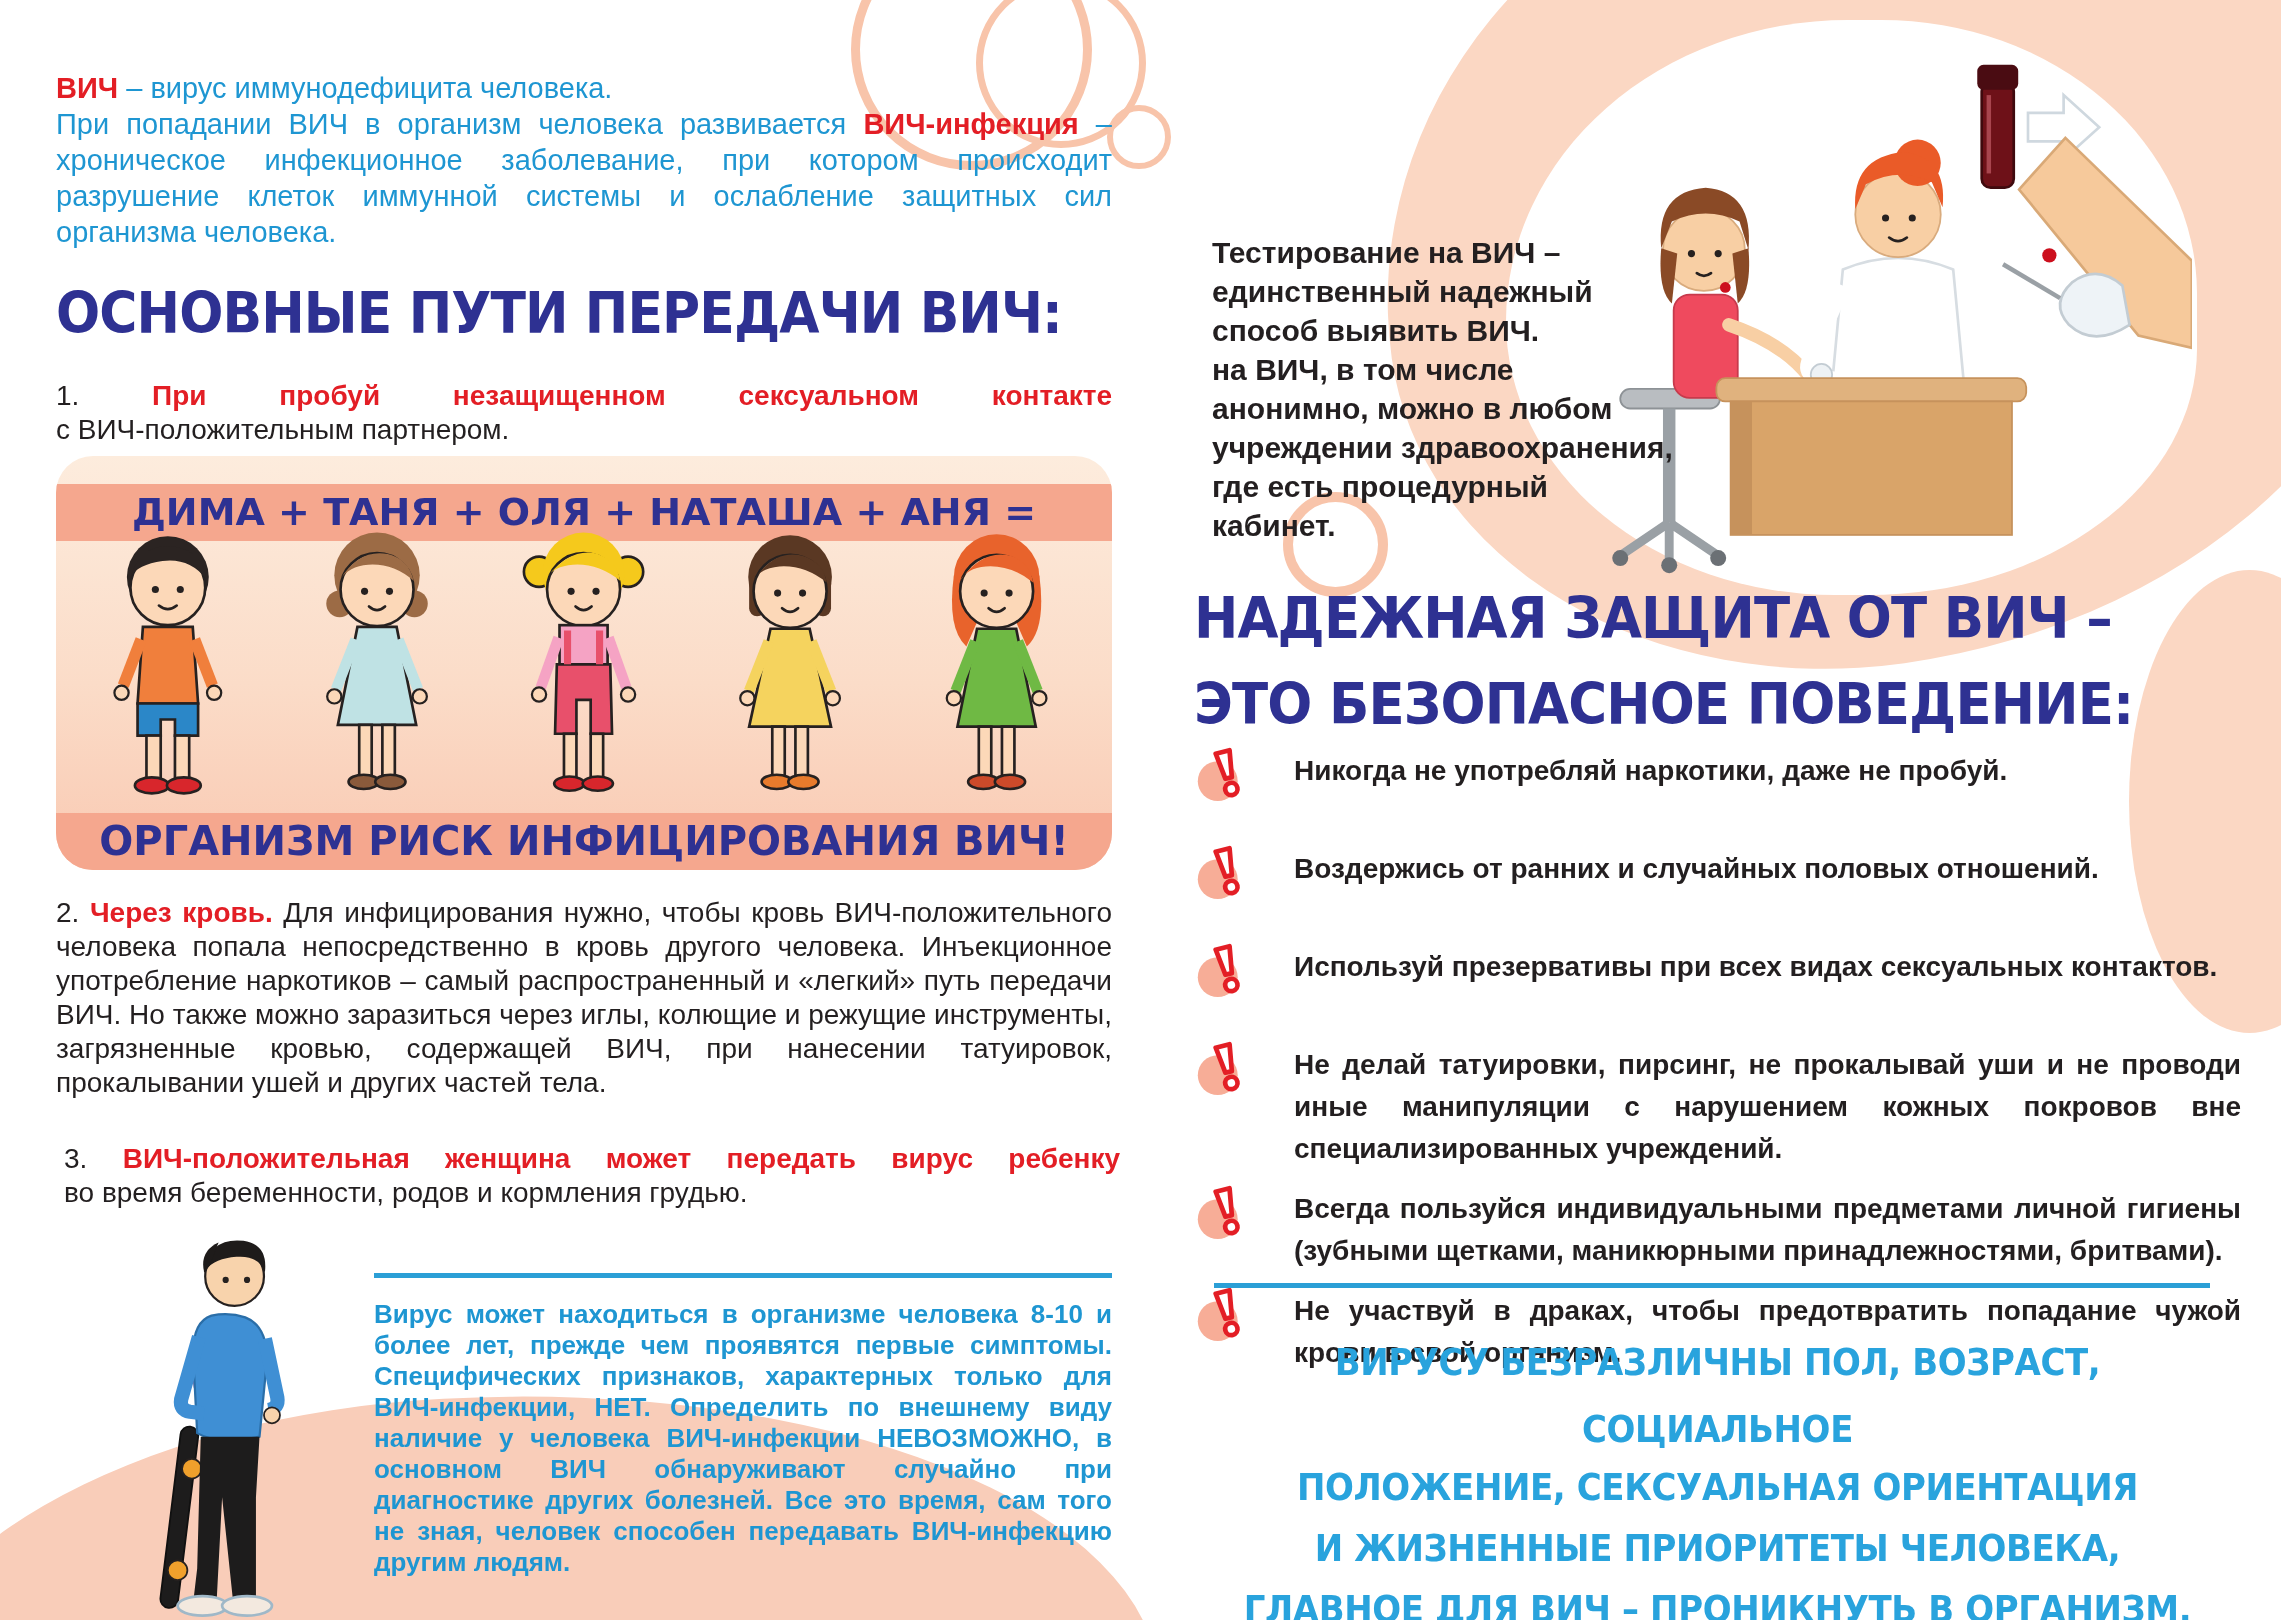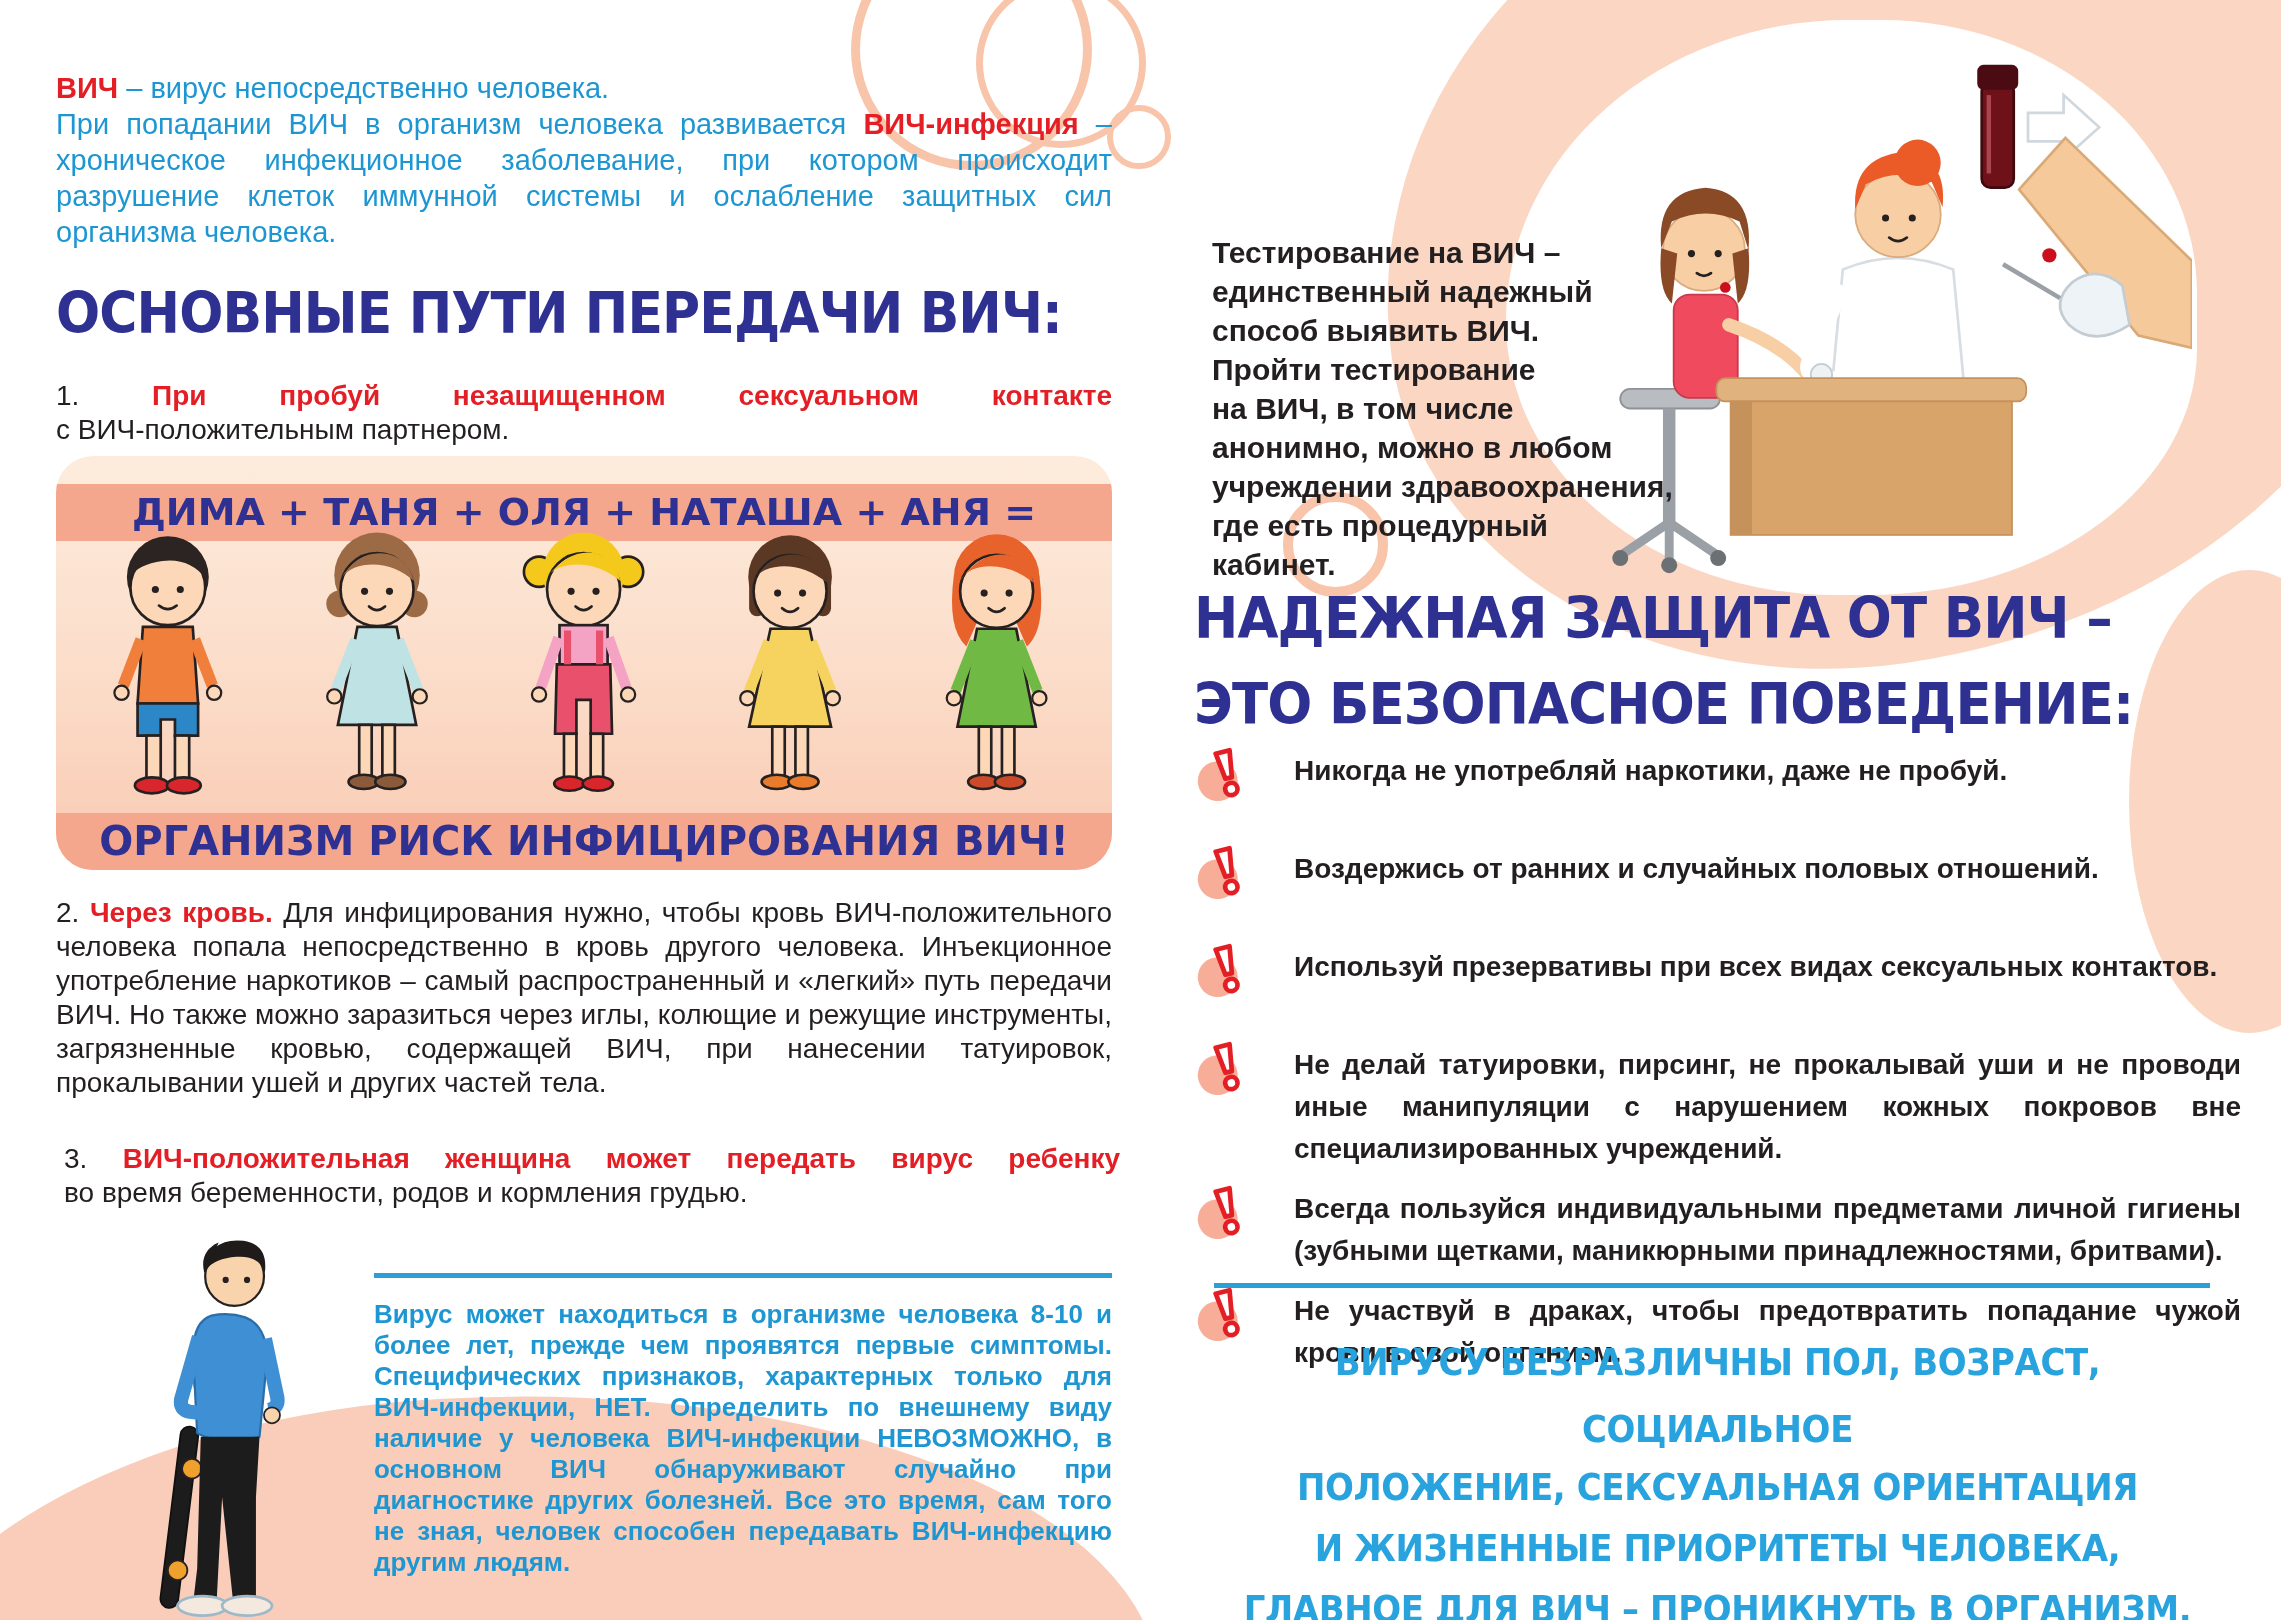--- a/index.html
+++ b/index.html
@@ -79,21 +79,21 @@
   <div class="decor ring ring1"></div>
   <div class="decor ring ring2"></div>
   <div class="decor ring ring3"></div>
   <div class="decor blob blob-right"></div>
   <div class="decor blob-bl blob"></div>
   <div class="decor white-panel"></div>
   <div class="decor ring ring4"></div>
 
   <section class="left-col">
 
-    <p class="intro"><span class="red">ВИЧ</span><span class="blue"> – вирус непосредственно человека.</span><br><span class="blue">При попадании ВИЧ в организм человека развивается </span><span class="red">ВИЧ-инфекция</span><span class="blue"> – хроническое инфекционное заболевание, при котором происходит разрушение клеток иммунной системы и ослабление защитных сил организма человека.</span></p>
+    <p class="intro"><span class="red">ВИЧ</span><span class="blue"> – вирус иммунодефицита человека.</span><br><span class="blue">При попадании ВИЧ в организм человека развивается </span><span class="red">ВИЧ-инфекция</span><span class="blue"> – хроническое инфекционное заболевание, при котором происходит разрушение клеток иммунной системы и ослабление защитных сил организма человека.</span></p>
 
     <h1 class="h-left">ОСНОВНЫЕ ПУТИ ПЕРЕДАЧИ ВИЧ:</h1>
 
     <p class="item item1"><span class="line1"><span>1.</span>&nbsp;<span class="red">При пробуй незащищенном сексуальном контакте</span></span><span>с ВИЧ-положительным партнером.</span></p>
 
     <div class="risk-box">
       <div class="band band-top">ДИМА + ТАНЯ + ОЛЯ + НАТАША + АНЯ =</div>
       <div class="kids-wrap">
         <svg width="1056" height="300" viewBox="0 0 1185 337">
 
@@ -282,21 +282,20 @@
       <path d="M 690 330 Q 650 356 622 330 Q 600 306 626 282 Q 654 262 682 286 Z" fill="#eef3f7" stroke="#c3ccd3" stroke-width="3"></path>
       <line x1="612" y1="300" x2="548" y2="262" stroke="#9aa0a5" stroke-width="5"></line>
       <circle cx="600" cy="252" r="8" fill="#cc0f1d"></circle>
     </g>
   </svg>
 
   <div class="testing">
     <div>Тестирование на ВИЧ –</div>
     <div>единственный надежный</div>
     <div>способ выявить ВИЧ.</div>
-    <div>Пройти тестирование</div>
     <div>на ВИЧ, в том числе</div>
     <div>анонимно, можно в любом</div>
     <div>учреждении здравоохранения,</div>
     <div>где есть процедурный</div>
     <div>кабинет.</div>
   </div>
 
   <h2 class="h-right l1">НАДЕЖНАЯ ЗАЩИТА ОТ ВИЧ –</h2>
   <h2 class="h-right l2">ЭТО БЕЗОПАСНОЕ ПОВЕДЕНИЕ:</h2>
 

